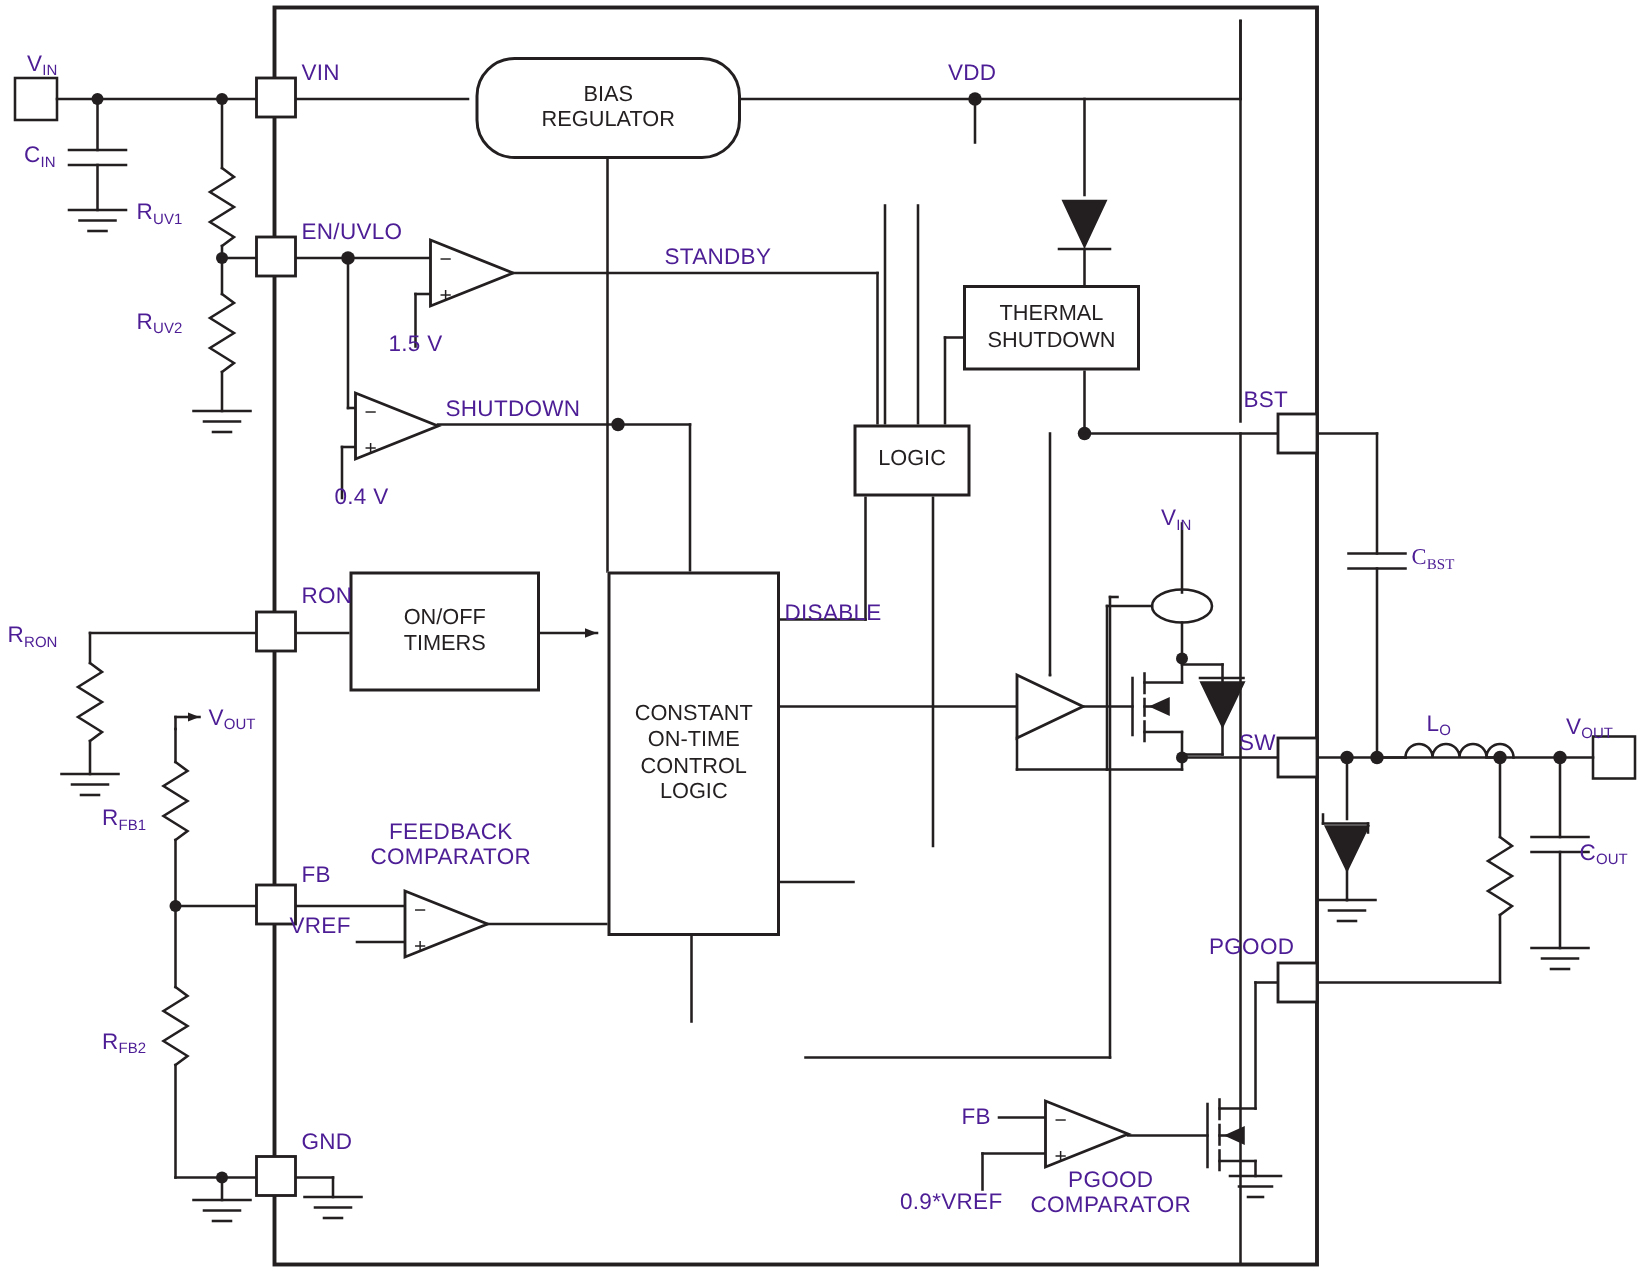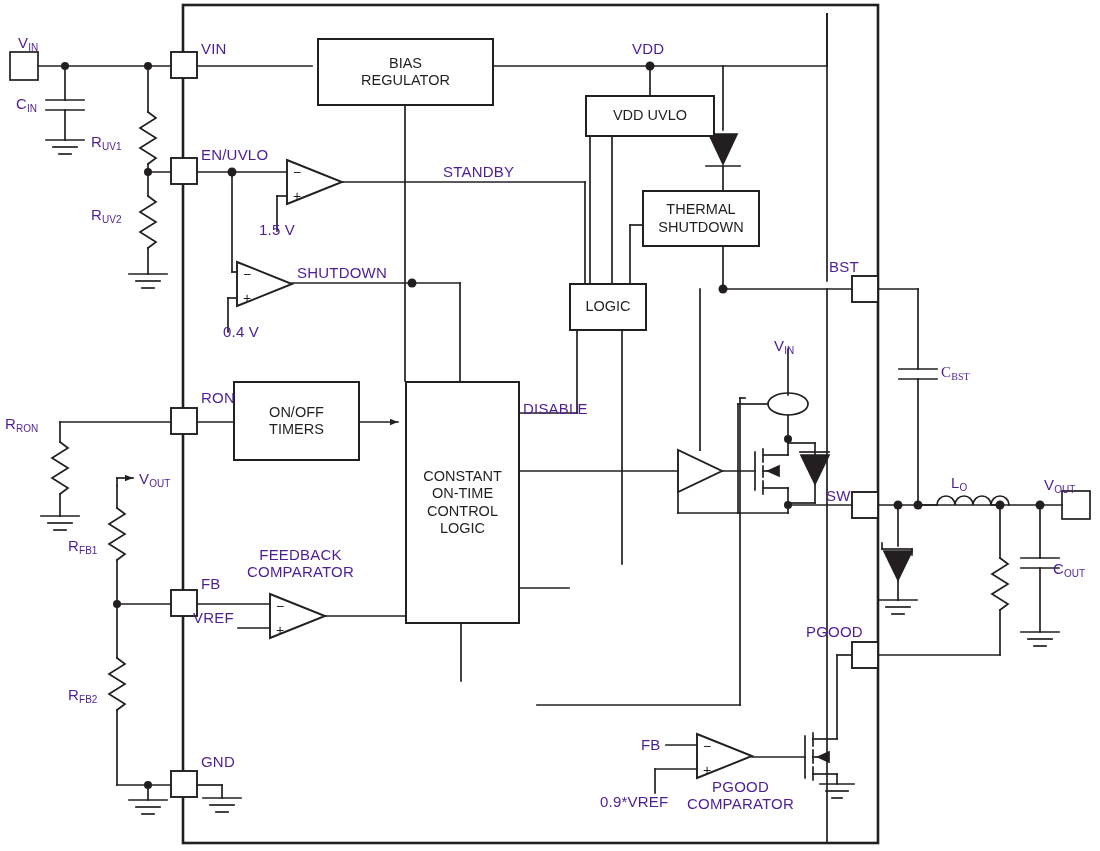--- a/index.html
+++ b/index.html
@@ -296,26 +296,23 @@
       <rect x="171" y="158" width="26" height="26"></rect>
       <rect x="171" y="408" width="26" height="26"></rect>
       <rect x="171" y="590" width="26" height="26"></rect>
       <rect x="171" y="771" width="26" height="26"></rect>
       <rect x="852" y="276" width="26" height="26"></rect>
       <rect x="852" y="492" width="26" height="26"></rect>
       <rect x="852" y="642" width="26" height="26"></rect>
     </g>
   </svg>
 
-  <div class="blk" style="left:317px;top:38px;width:177px;height:68px;">
+  <div class="blk" style="left:317px;top:38px;width:177px;height:68px;border-radius:26px;">
     <span style="white-space:pre-line">BIAS
 REGULATOR</span>
-  </div>
-  <div class="blk" style="left:585px;top:95px;width:130px;height:42px;">
-    <span style="white-space:pre-line">VDD UVLO</span>
   </div>
   <div class="blk" style="left:642px;top:190px;width:118px;height:57px;">
     <span style="white-space:pre-line">THERMAL
 SHUTDOWN</span>
   </div>
   <div class="blk" style="left:569px;top:283px;width:78px;height:48px;">
     <span style="white-space:pre-line">LOGIC</span>
   </div>
   <div class="blk" style="left:233px;top:381px;width:127px;height:80px;">
     <span style="white-space:pre-line">ON/OFF

